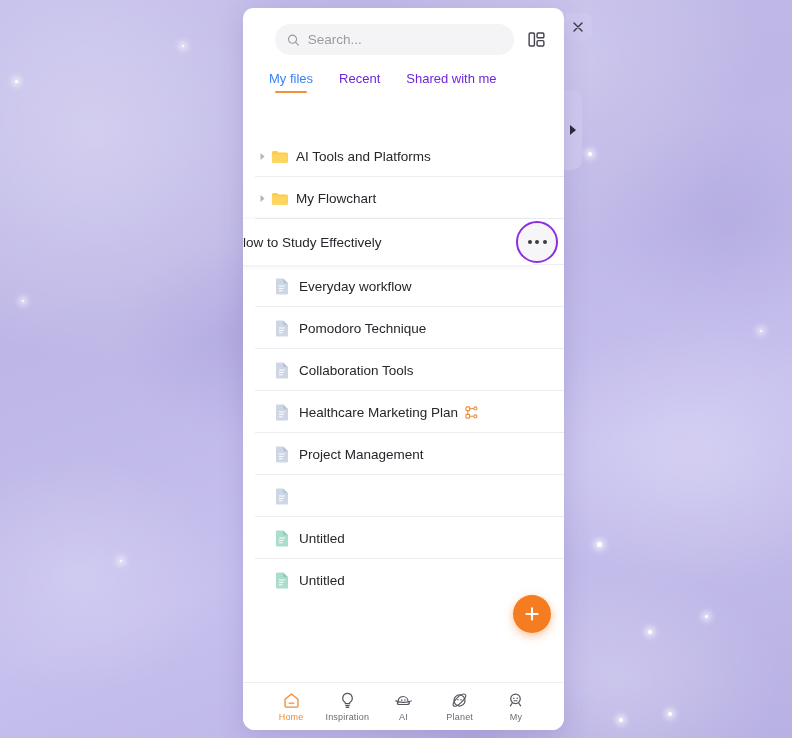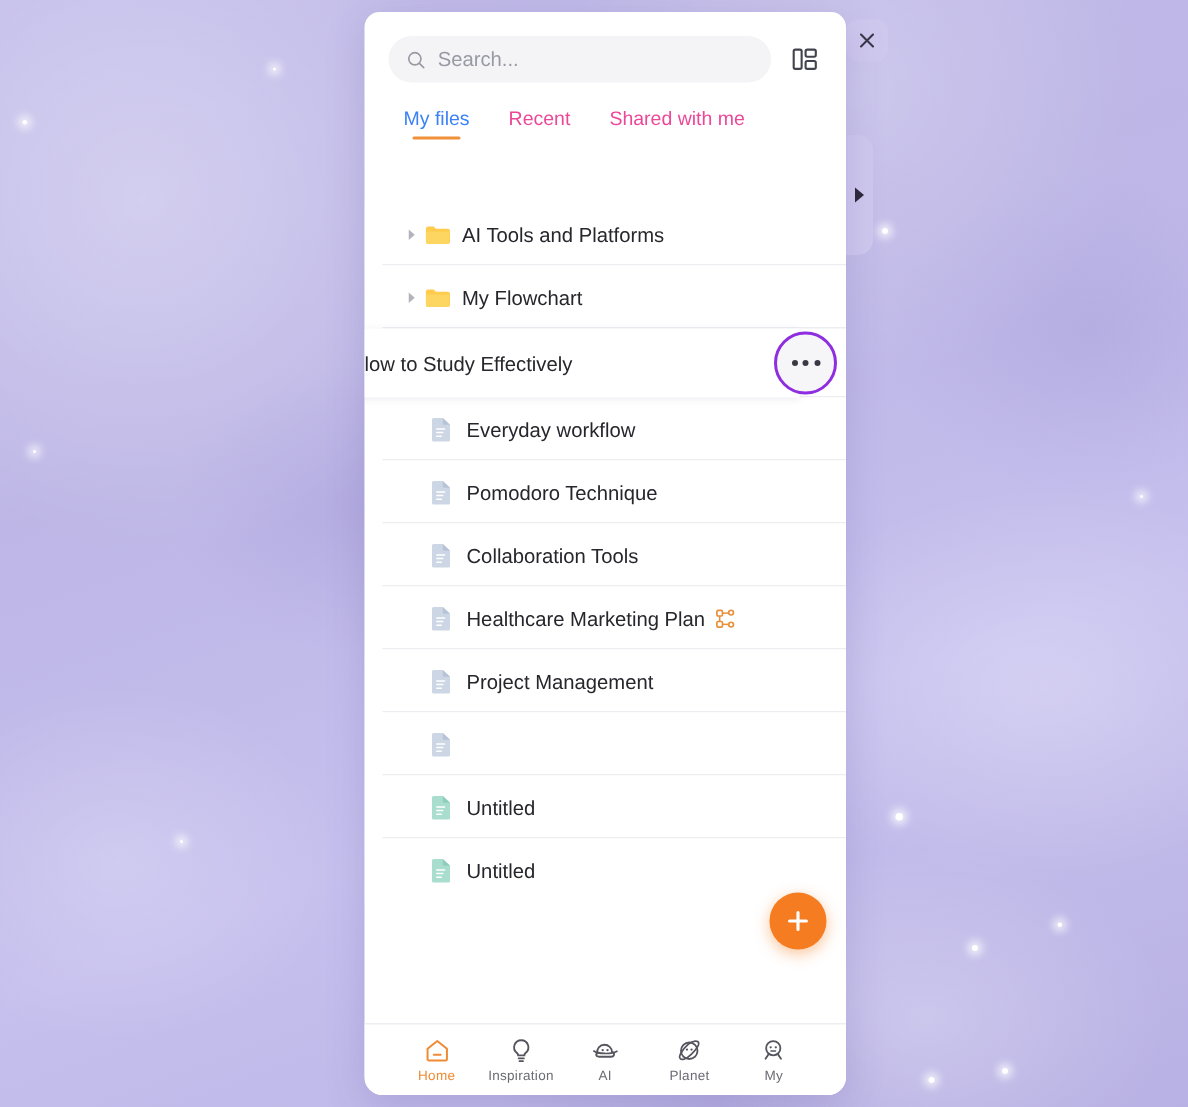--- a/index.html
+++ b/index.html
@@ -64,20 +64,21 @@
     border-radius: 0 10px 10px 0;
     display: flex; align-items: center; justify-content: center;
     cursor: pointer;
   }
 
   
   .search-row {
     display: flex; align-items: center;
     padding: 16px 16px 0 16px;
     gap: 10px;
+    margin-left: 16px;
   }
   .search-box {
     flex: 1;
     height: 31px;
     background: #f4f4f6;
     border-radius: 16px;
     display: flex; align-items: center;
     padding: 0 12px;
     gap: 8px;
     cursor: text;
@@ -98,21 +99,21 @@
 
   
   .tabs {
     display: flex;
     gap: 26px;
     padding: 16px 16px 0 26px;
   }
   .tab {
     position: relative;
     font-size: 13px;
-    color: #ec4899;
+    color: #6d28d9;
     padding-bottom: 9px;
     cursor: pointer;
     white-space: nowrap;
   }
   .tab.active { color: #3b82f6; }
   .tab.active::after {
     content: "";
     position: absolute;
     left: 6px; right: 6px; bottom: 2px;
     height: 2.5px;
@@ -124,21 +125,21 @@
   #list {
     position: absolute;
     top: 127px; left: 0; right: 0; bottom: 48px;
     overflow: hidden;
   }
   .row {
     position: relative;
     display: flex;
     align-items: center;
     height: 42px;
-    padding: 0 14px 0 24px;
+    padding: 0 14px 0 12px;
     margin: 0 0 0 0;
     background: #ffffff;
   }
   .row::after {
     content: "";
     position: absolute;
     left: 12px; right: 0; bottom: 0;
     height: 1px;
     background: #ededf1;
   }

